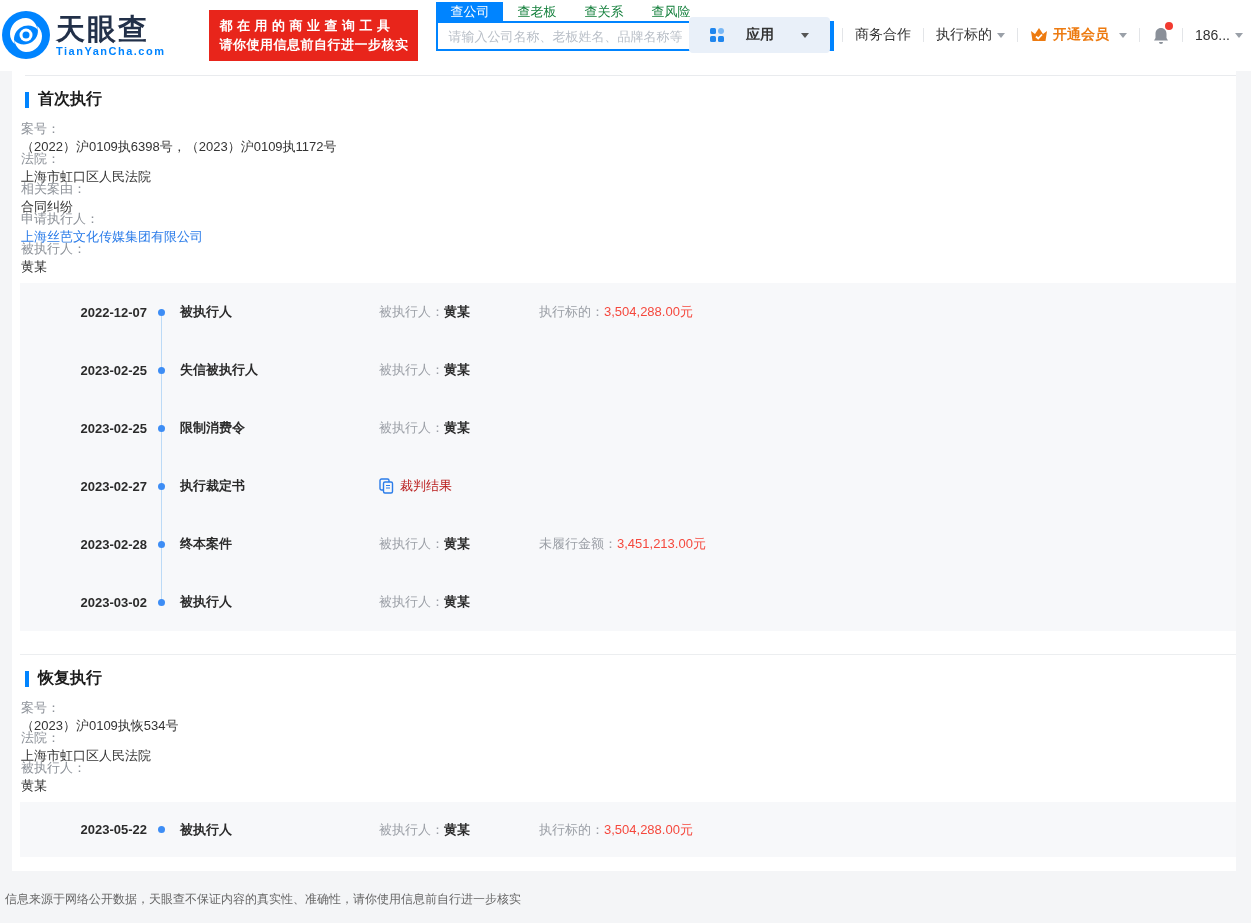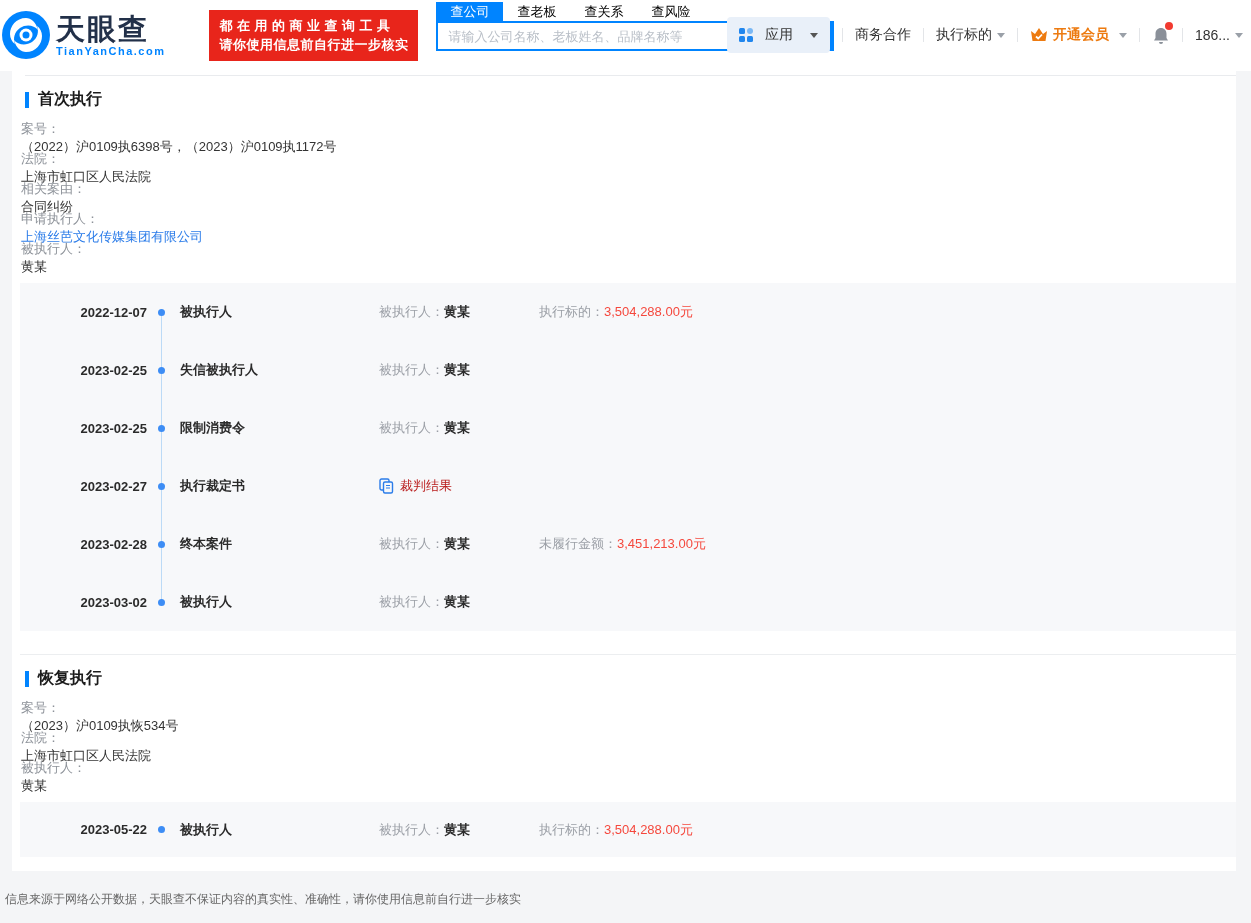--- a/index.html
+++ b/index.html
@@ -26,43 +26,43 @@
     margin:10px 0 0 44px; background:#e8251b; color:#fff;
     padding:6px 10px 7px; height:51px;
     display:flex; flex-direction:column; justify-content:center;
   }
   .badge-line1 { font-size:13px; font-weight:700; letter-spacing:4.5px; line-height:19px; white-space:nowrap; }
   .badge-line2 { font-size:13px; font-weight:700; letter-spacing:0.5px; line-height:19px; white-space:nowrap; }
 
   .search-block { margin:2px 0 0 18px; width:398px; }
   .search-tabs { display:flex; align-items:flex-end; height:19px;text-align:center; }
   .search-tab {
-    font-size:13px; color:#000000; padding:0 14px; line-height:19px; cursor:pointer; white-space:nowrap;
+    font-size:13px; color:#15803d; padding:0 14px; line-height:19px; cursor:pointer; white-space:nowrap;
   }
   .search-tab.active { background:#0084ff; color:#fff; }
   .search-bar { display:flex; }
   .search-input {
     width:328px; height:30px; border:2px solid #0084ff; border-right:none;
     font-size:13px; padding:0 10px; outline:none; color:#333;
     font-family:"Liberation Sans","DejaVu Sans",sans-serif;
   }
   .search-input::placeholder { color:#b9bfc7; }
   .search-btn {
     width:70px; height:30px; background:#0084ff; color:#fff; border:none;
     font-size:13px; cursor:pointer; font-family:"Liberation Sans","DejaVu Sans",sans-serif;
   }
 
   .header-nav {
     position:absolute; right:8px; top:17px; height:36px;
     display:flex; align-items:center; font-size:14px; color:#333;
   }
   .nav-sep { width:1px; height:14px; background:#e3e5e8; margin:0 12px; }
   .apps-chip {
-    background:#e9f0f9; border-radius:4px; height:36px; padding:0 12px;
-    display:flex; align-items:center; gap:12px; cursor:pointer;
+    background:#e9f0f9; border-radius:4px; height:36px; padding:0 21px;
+    display:flex; align-items:center; gap:22px; cursor:pointer;font-weight:bold;
   }
   .apps-icon { display:grid; grid-template-columns:6px 6px; grid-template-rows:6px 6px; gap:2px; }
   .apps-icon i { background:#2086ee; border-radius:1.5px; }
   .apps-icon i:nth-child(2) { background:#79b7f5; border-radius:50%; }
   .caret { display:inline-block; width:0; height:0; border-left:4px solid transparent;
     border-right:4px solid transparent; border-top:5px solid #555; margin-left:5px; }
   .caret.gray { border-top-color:#9aa0a8; }
   .nav-item { display:flex; align-items:center; cursor:pointer; white-space:nowrap; }
   .vip { color:#ed7b11; font-weight:600; display:flex; align-items:center; gap:5px; cursor:pointer; }
   .bell-wrap { position:relative; cursor:pointer; display:flex; align-items:center; }

